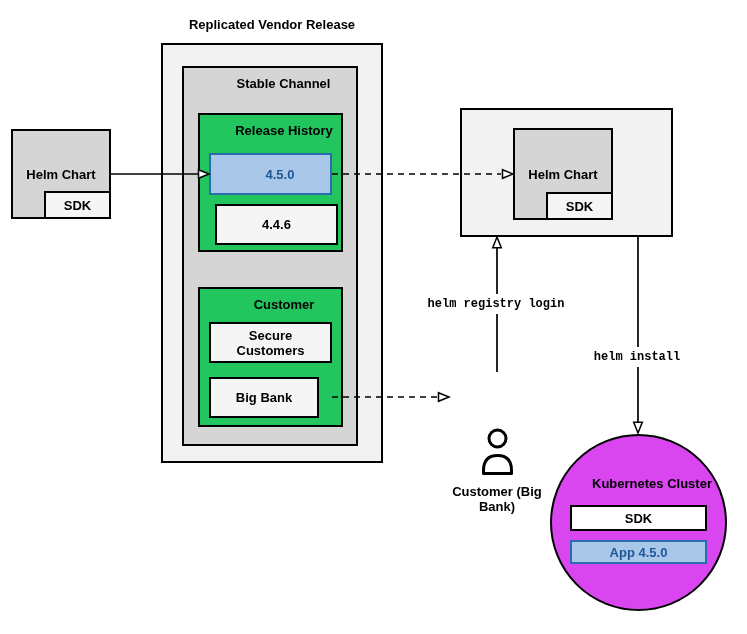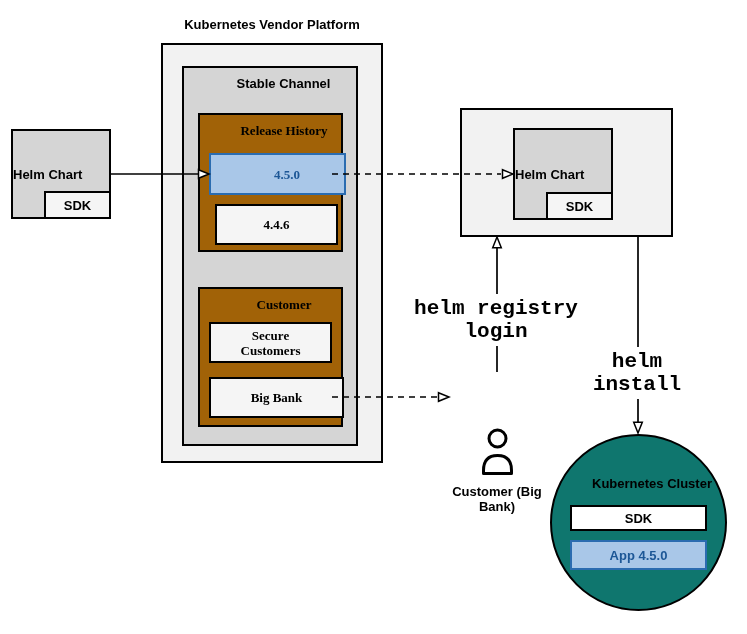--- a/index.html
+++ b/index.html
@@ -3,80 +3,80 @@
 <meta charset="utf-8">
 <style>
   html,body{margin:0;padding:0;background:#fff;}
   .canvas{
     position:relative;width:747px;height:634px;background:#ffffff;
     font-family:"Liberation Sans",sans-serif;overflow:hidden;
   }
   .box{position:absolute;border:2px solid #000;box-sizing:border-box;}
   .light{background:#F2F2F2;}
   .medium{background:#D5D5D5;}
-  .dark{background:#a16207;font-family:Liberation Serif, serif;}
+  .dark{background:#22c55e;}
   .pale{background:#F5F5F5;}
   .whitebg{background:#FFFFFF;}
   .blue{background:#A9C7E8;border-color:#2B6CB0;color:#1D5796;}
   .cell{display:flex;align-items:center;justify-content:center;
         font-weight:bold;font-size:13px;text-align:center;line-height:15px;}
-  .chart{display:flex;align-items:center;justify-content:flex-start;
+  .chart{display:flex;align-items:center;justify-content:center;
          font-weight:bold;font-size:13px;}
   .boxtitle{position:absolute;top:8px;left:0;right:0;text-align:center;
             font-weight:bold;font-size:13px;color:#000;padding-left:27px;}
   .floatlabel{position:absolute;text-align:center;font-weight:bold;
               font-size:13px;color:#000;line-height:15px;}
   .sdk{position:absolute;right:-2px;bottom:-2px;width:67px;height:28px;
        display:flex;align-items:center;justify-content:center;
        font-weight:bold;font-size:13px;}
   .cmd{position:absolute;text-align:center;
        font-family:"Liberation Mono","DejaVu Sans Mono",monospace;
-       font-weight:bold;font-size:21px;color:#000;background:#ffffff;
+       font-weight:bold;font-size:12px;color:#000;background:#ffffff;
        z-index:6;padding:3px 0;}
   .overlay{position:absolute;left:0;top:0;z-index:5;pointer-events:none;}
   .circle{position:absolute;border:2px solid #000;border-radius:50%;
-          box-sizing:border-box;background:#0f766e;}
+          box-sizing:border-box;background:#d946ef;}
   .person{position:absolute;}
   .wrap{display:inline-block;}
 </style>
 </head>
 <body>
 
 <div class="canvas">
 
   <div class="box medium chart" style="left:11px;top:129px;width:100px;height:90px;">
     <span>Helm Chart</span>
     <div class="box pale sdk">
       <span>SDK</span>
     </div>
   </div>
 
-  <div class="floatlabel" style="left:161px;top:17px;width:222px;">Kubernetes Vendor Platform</div>
+  <div class="floatlabel" style="left:161px;top:17px;width:222px;">Replicated Vendor Release</div>
 
   <div class="box light" style="left:161px;top:43px;width:222px;height:420px;">
 
     <div class="box medium" style="left:19px;top:21px;width:176px;height:380px;">
       <div class="boxtitle">Stable Channel</div>
 
       <div class="box dark" style="left:14px;top:45px;width:145px;height:139px;">
         <div class="boxtitle">Release History</div>
-        <div class="box blue cell" style="left:9px;top:38px;width:137px;height:42px;padding-left:19px;">
+        <div class="box blue cell" style="left:9px;top:38px;width:123px;height:42px;padding-left:19px;">
           <span>4.5.0</span>
         </div>
         <div class="box pale cell" style="left:15px;top:89px;width:123px;height:41px;">
           <span>4.4.6</span>
         </div>
       </div>
 
       <div class="box dark" style="left:14px;top:219px;width:145px;height:140px;">
         <div class="boxtitle">Customer</div>
         <div class="box pale cell" style="left:9px;top:33px;width:123px;height:41px;">
           <span class="wrap" style="width:80px;">Secure Customers</span>
         </div>
-        <div class="box pale cell" style="left:9px;top:88px;width:135px;height:41px;align-items:center;">
+        <div class="box pale cell" style="left:9px;top:88px;width:110px;height:41px;align-items:center;">
           <span>Big Bank</span>
         </div>
       </div>
     </div>
   </div>
 
 
   <div class="box light" style="left:460px;top:108px;width:213px;height:129px;">
     <div class="box medium chart" style="left:51px;top:18px;width:100px;height:92px;">
       <span>Helm Chart</span>
@@ -93,21 +93,21 @@
   </svg>
   <div class="floatlabel" style="left:447px;top:484px;width:100px;">
     <span class="wrap" style="width:90px;">Customer (Big Bank)</span>
   </div>
 
   <div class="circle" style="left:550px;top:434px;width:177px;height:177px;">
     <div class="boxtitle" style="top:40px;">Kubernetes Cluster</div>
     <div class="box whitebg cell" style="left:18px;top:69px;width:137px;height:26px;">
       <span>SDK</span>
     </div>
-    <div class="box blue cell" style="left:18px;top:104px;width:137px;height:30px;">
+    <div class="box blue cell" style="left:18px;top:104px;width:137px;height:24px;">
       <span>App 4.5.0</span>
     </div>
   </div>
 
   <svg class="overlay" width="747" height="634" viewBox="0 0 747 634">
     <g stroke="#000000" stroke-width="1.7" fill="none">
       <path d="M111 174 H198"></path>
       <path d="M332 174 H501" stroke-dasharray="6 5"></path>
       <path d="M332 397 H437" stroke-dasharray="6 5"></path>
       <path d="M497 372 V248"></path>

